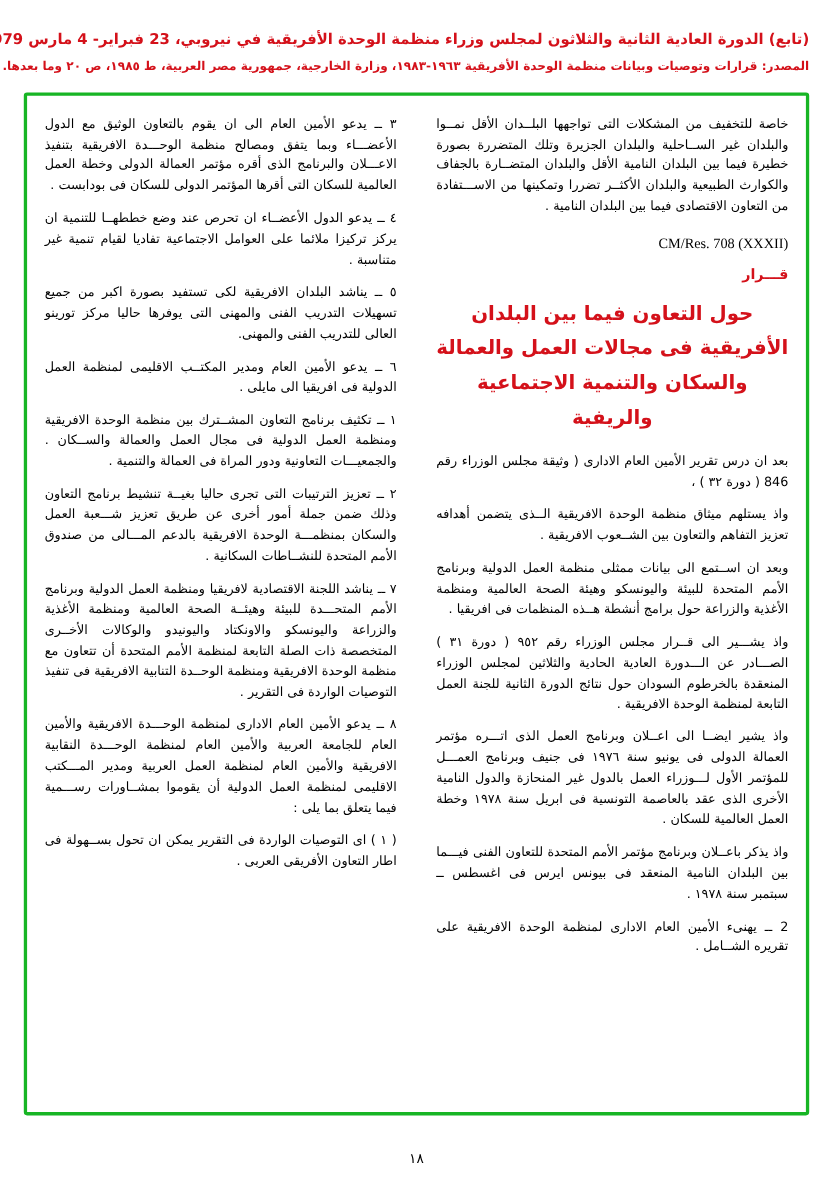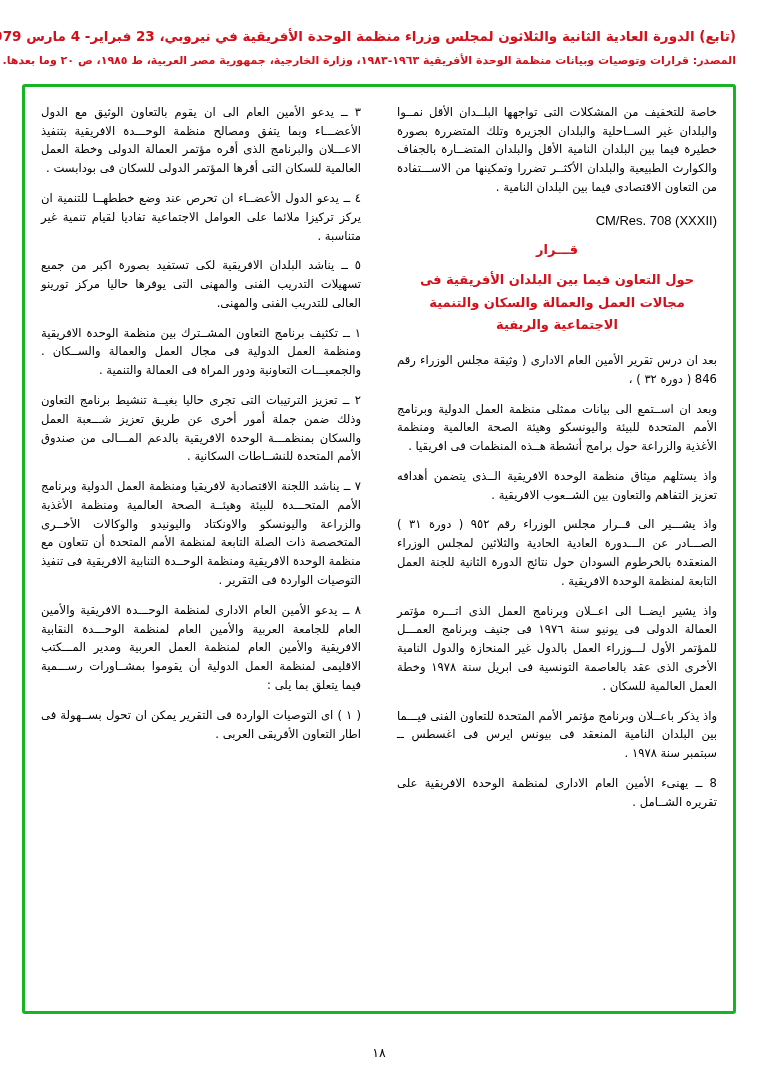--- a/index.html
+++ b/index.html
@@ -83,41 +83,41 @@
     font-size: 11.6px;
     line-height: 1.62;
     text-align: justify;
     text-align-last: right;
     margin: 0 0 11px 0;
     color: #000;
   }
   .para.first { margin-top: 0; }
 
   .code-line {
-    font-family: Liberation Sans, sans-serif;
+    font-family: Liberation Serif, serif;
     font-size: 13px;
     margin: 16px 0 14px 0;
     text-align: right;
     direction: ltr;
     unicode-bidi: plaintext;
   }
 
   .res-title {
     color: #d4111a;
     font-weight: bold;
-    text-align: center;
+    text-align: right;
     font-size: 13px;
     letter-spacing: 3px;
     margin: 10px 0 12px 0;
   }
   .res-subtitle {
     color: #d4111a;
     font-weight: bold;
     text-align: center;
-    font-size: 13px;
+    font-size: 18px;
     line-height: 1.75;
     margin: 0 0 14px 0;
   }
 
   .page-number {
     position: absolute;
     bottom: 18px;
     left: 0;
     right: 0;
     text-align: center;
@@ -140,32 +140,33 @@
 
       <div class="col col-right">
         <p class="para first">خاصة للتخفيف من المشكلات التى تواجهها البلــدان الأقل نمــوا والبلدان غير الســاحلية والبلدان الجزيرة وتلك المتضررة بصورة خطيرة فيما بين البلدان النامية الأقل والبلدان المتضــارة بالجفاف والكوارث الطبيعية والبلدان الأكثــر تضررا وتمكينها من الاســـتفادة من التعاون الاقتصادى فيما بين البلدان النامية .</p>
 
         <div class="code-line">CM/Res. 708 (XXXII)</div>
 
         <div class="res-title">قـــرار</div>
         <div class="res-subtitle">حول التعاون فيما بين البلدان الأفريقية فى مجالات العمل والعمالة والسكان والتنمية الاجتماعية والريفية</div>
 
         <p class="para">بعد ان درس تقرير الأمين العام الادارى ( وثيقة مجلس الوزراء رقم 846 ( دورة ٣٢ ) ،</p>
+        <p class="para">واذ يستلهم ميثاق منظمة الوحدة الافريقية الــذى يتضمن أهدافه تعزيز التفاهم والتعاون بين الشــعوب الافريقية .</p>
         <p class="para">وبعد ان اســتمع الى بيانات ممثلى منظمة العمل الدولية وبرنامج الأمم المتحدة للبيئة واليونسكو وهيئة الصحة العالمية ومنظمة الأغذية والزراعة حول برامج أنشطة هــذه المنظمات فى افريقيا .</p>
-        <p class="para">واذ يستلهم ميثاق منظمة الوحدة الافريقية الــذى يتضمن أهدافه تعزيز التفاهم والتعاون بين الشــعوب الافريقية .</p>
         <p class="para">واذ يشـــير الى قــرار مجلس الوزراء رقم ٩٥٢ ( دورة ٣١ ) الصـــادر عن الـــدورة العادية الحادية والثلاثين لمجلس الوزراء المنعقدة بالخرطوم السودان حول نتائج الدورة الثانية للجنة العمل التابعة لمنظمة الوحدة الافريقية .</p>
         <p class="para">واذ يشير ايضــا الى اعــلان وبرنامج العمل الذى اتـــره مؤتمر العمالة الدولى فى يونيو سنة ١٩٧٦ فى جنيف وبرنامج العمـــل للمؤتمر الأول لـــوزراء العمل بالدول غير المنحازة والدول النامية الأخرى الذى عقد بالعاصمة التونسية فى ابريل سنة ١٩٧٨ وخطة العمل العالمية للسكان .</p>
         <p class="para">واذ يذكر باعــلان وبرنامج مؤتمر الأمم المتحدة للتعاون الفنى فيـــما بين البلدان النامية المنعقد فى بيونس ايرس فى اغسطس ــ سبتمبر سنة ١٩٧٨ .</p>
-        <p class="para">8 ــ يهنىء الأمين العام الادارى لمنظمة الوحدة الافريقية على تقريره الشــامل .</p>
+        <p class="para">2 ــ يهنىء الأمين العام الادارى لمنظمة الوحدة الافريقية على تقريره الشــامل .</p>
       </div>
 
       <div class="col col-left">
         <p class="para">٣ ــ يدعو الأمين العام الى ان يقوم بالتعاون الوثيق مع الدول الأعضـــاء وبما يتفق ومصالح منظمة الوحـــدة الافريقية بتنفيذ الاعـــلان والبرنامج الذى أقره مؤتمر العمالة الدولى وخطة العمل العالمية للسكان التى أقرها المؤتمر الدولى للسكان فى بودابست .</p>
         <p class="para">٤ ــ يدعو الدول الأعضــاء ان تحرص عند وضع خططهــا للتنمية ان يركز تركيزا ملائما على العوامل الاجتماعية تفاديا لقيام تنمية غير متناسبة .</p>
         <p class="para">٥ ــ يناشد البلدان الافريقية لكى تستفيد بصورة اكبر من جميع تسهيلات التدريب الفنى والمهنى التى يوفرها حاليا مركز تورينو العالى للتدريب الفنى والمهنى.</p>
+        <p class="para">٦ ــ يدعو الأمين العام ومدير المكتــب الاقليمى لمنظمة العمل الدولية فى افريقيا الى مايلى .</p>
         <p class="para">١ ــ تكثيف برنامج التعاون المشــترك بين منظمة الوحدة الافريقية ومنظمة العمل الدولية فى مجال العمل والعمالة والســكان . والجمعيـــات التعاونية ودور المراة فى العمالة والتنمية .</p>
         <p class="para">٢ ــ تعزيز الترتيبات التى تجرى حاليا بغيــة تنشيط برنامج التعاون وذلك ضمن جملة أمور أخرى عن طريق تعزيز شـــعبة العمل والسكان بمنظمـــة الوحدة الافريقية بالدعم المـــالى من صندوق الأمم المتحدة للنشــاطات السكانية .</p>
         <p class="para">٧ ــ يناشد اللجنة الاقتصادية لافريقيا ومنظمة العمل الدولية وبرنامج الأمم المتحـــدة للبيئة وهيئــة الصحة العالمية ومنظمة الأغذية والزراعة واليونسكو والاونكتاد واليونيدو والوكالات الأخــرى المتخصصة ذات الصلة التابعة لمنظمة الأمم المتحدة أن تتعاون مع منظمة الوحدة الافريقية ومنظمة الوحــدة التنابية الافريقية فى تنفيذ التوصيات الواردة فى التقرير .</p>
         <p class="para">٨ ــ يدعو الأمين العام الادارى لمنظمة الوحـــدة الافريقية والأمين العام للجامعة العربية والأمين العام لمنظمة الوحـــدة النقابية الافريقية والأمين العام لمنظمة العمل العربية ومدير المـــكتب الاقليمى لمنظمة العمل الدولية أن يقوموا بمشــاورات رســـمية فيما يتعلق بما يلى :</p>
         <p class="para">( ١ ) اى التوصيات الواردة فى التقرير يمكن ان تحول بســهولة فى اطار التعاون الأفريقى العربى .</p>
       </div>
 
     </div>
   </div>
 

